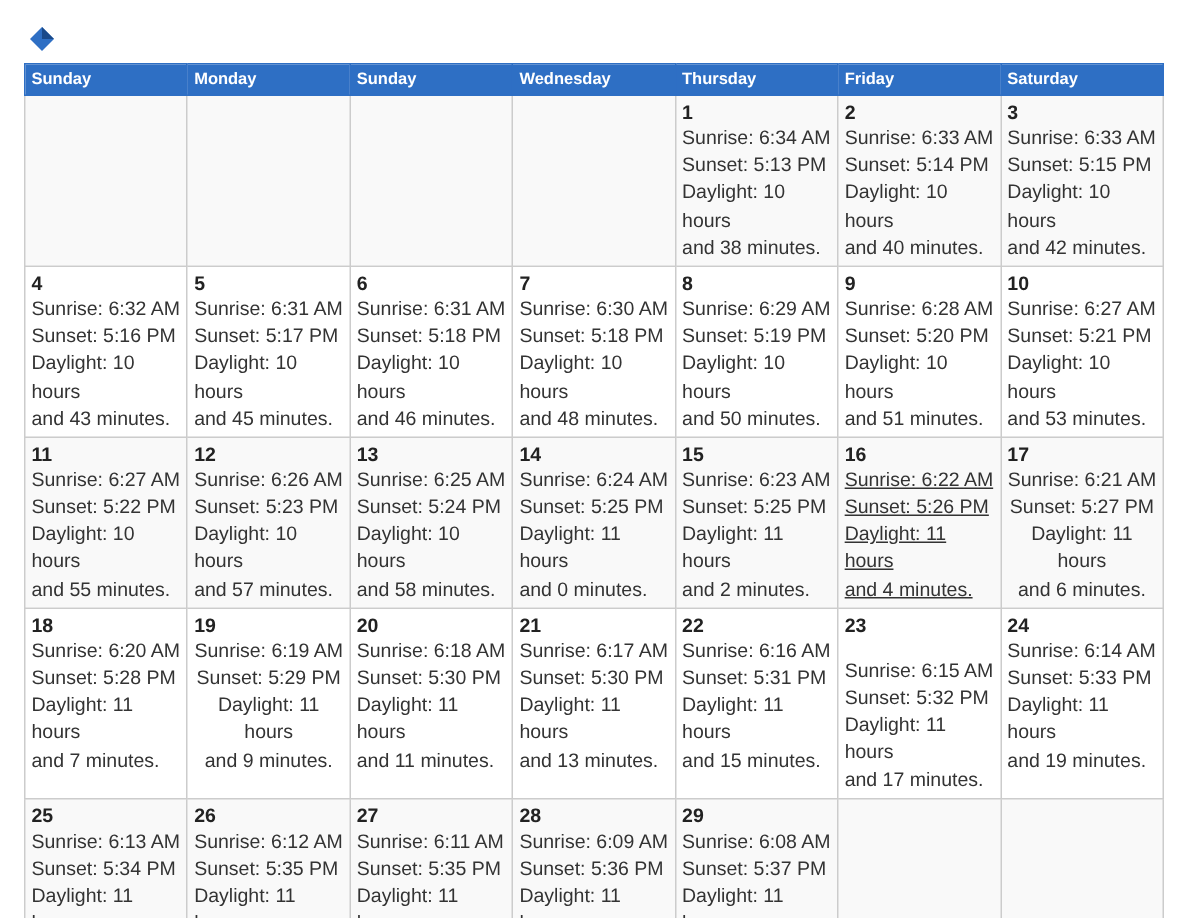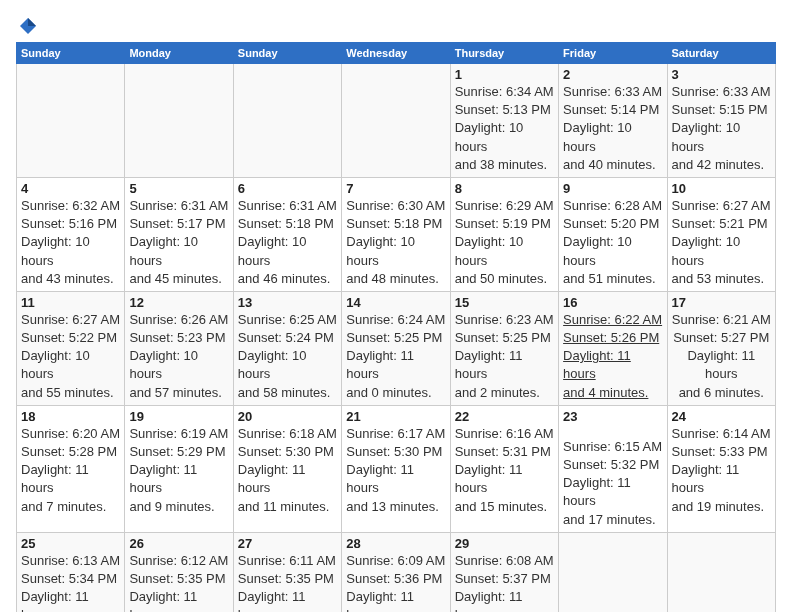--- a/index.html
+++ b/index.html
@@ -262,21 +262,21 @@
         <tr>
           <td>
             <span class="day-num">18</span>
             <div class="day-info" style="white-space: pre-line;">Sunrise: 6:20 AM
 Sunset: 5:28 PM
 Daylight: 11 hours
 and 7 minutes.</div>
           </td>
           <td>
             <span class="day-num">19</span>
-            <div class="day-info" style="white-space: pre-line;">Sunrise: 6:19 AM
+            <div class="day-info" style="white-space: pre-line; text-align: center;">Sunrise: 6:19 AM
 Sunset: 5:29 PM
 Daylight: 11 hours
 and 9 minutes.</div>
           </td>
           <td>
             <span class="day-num">20</span>
             <div class="day-info" style="white-space: pre-line;">Sunrise: 6:18 AM
 Sunset: 5:30 PM
 Daylight: 11 hours
 and 11 minutes.</div>

